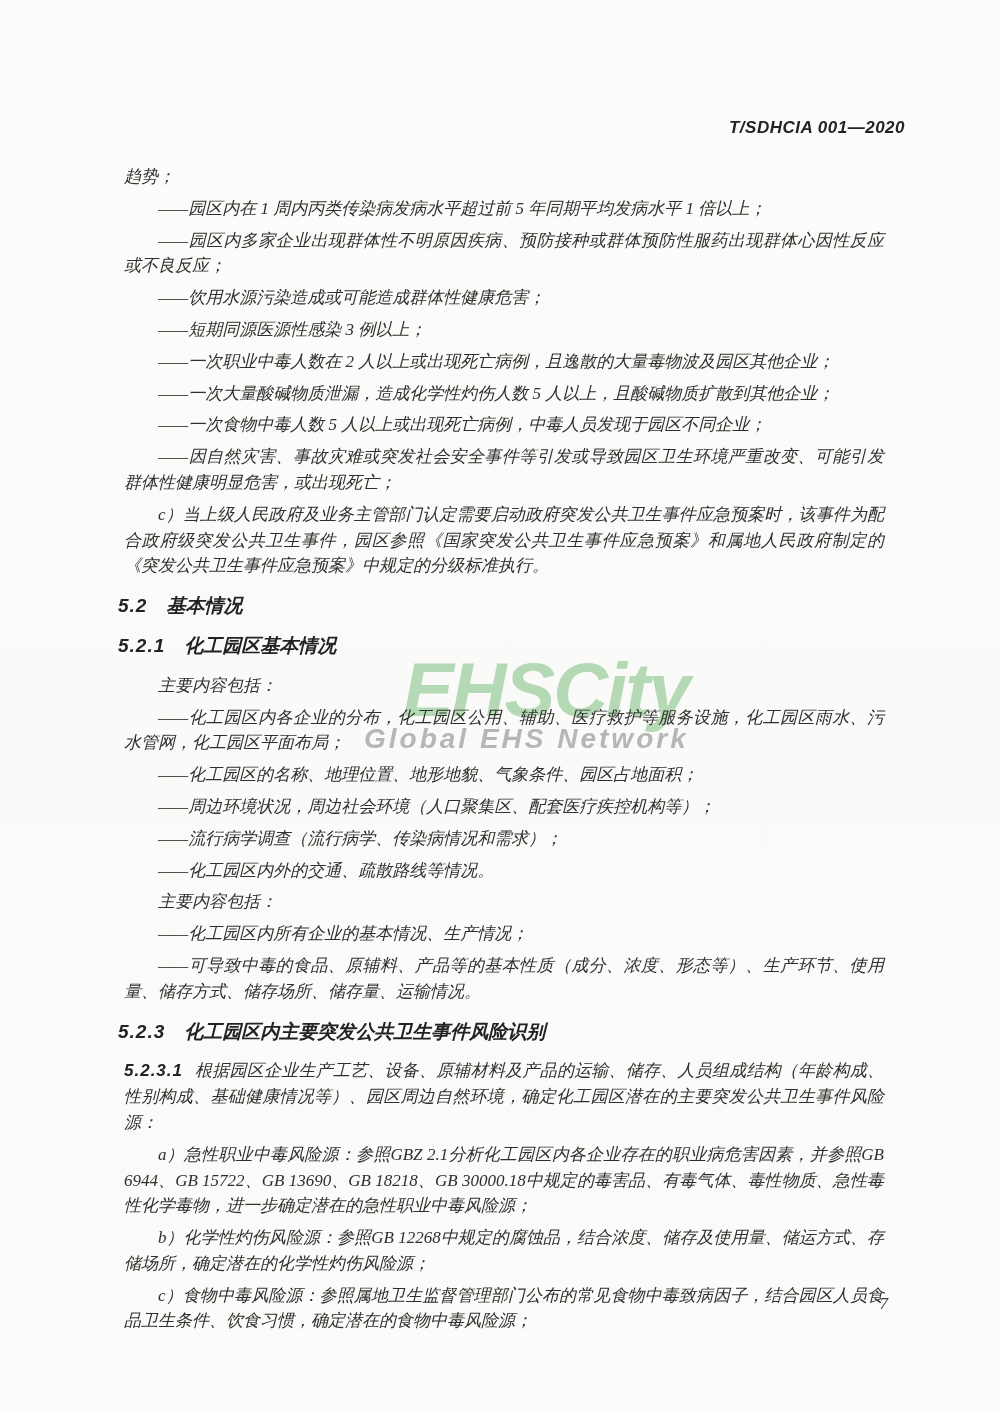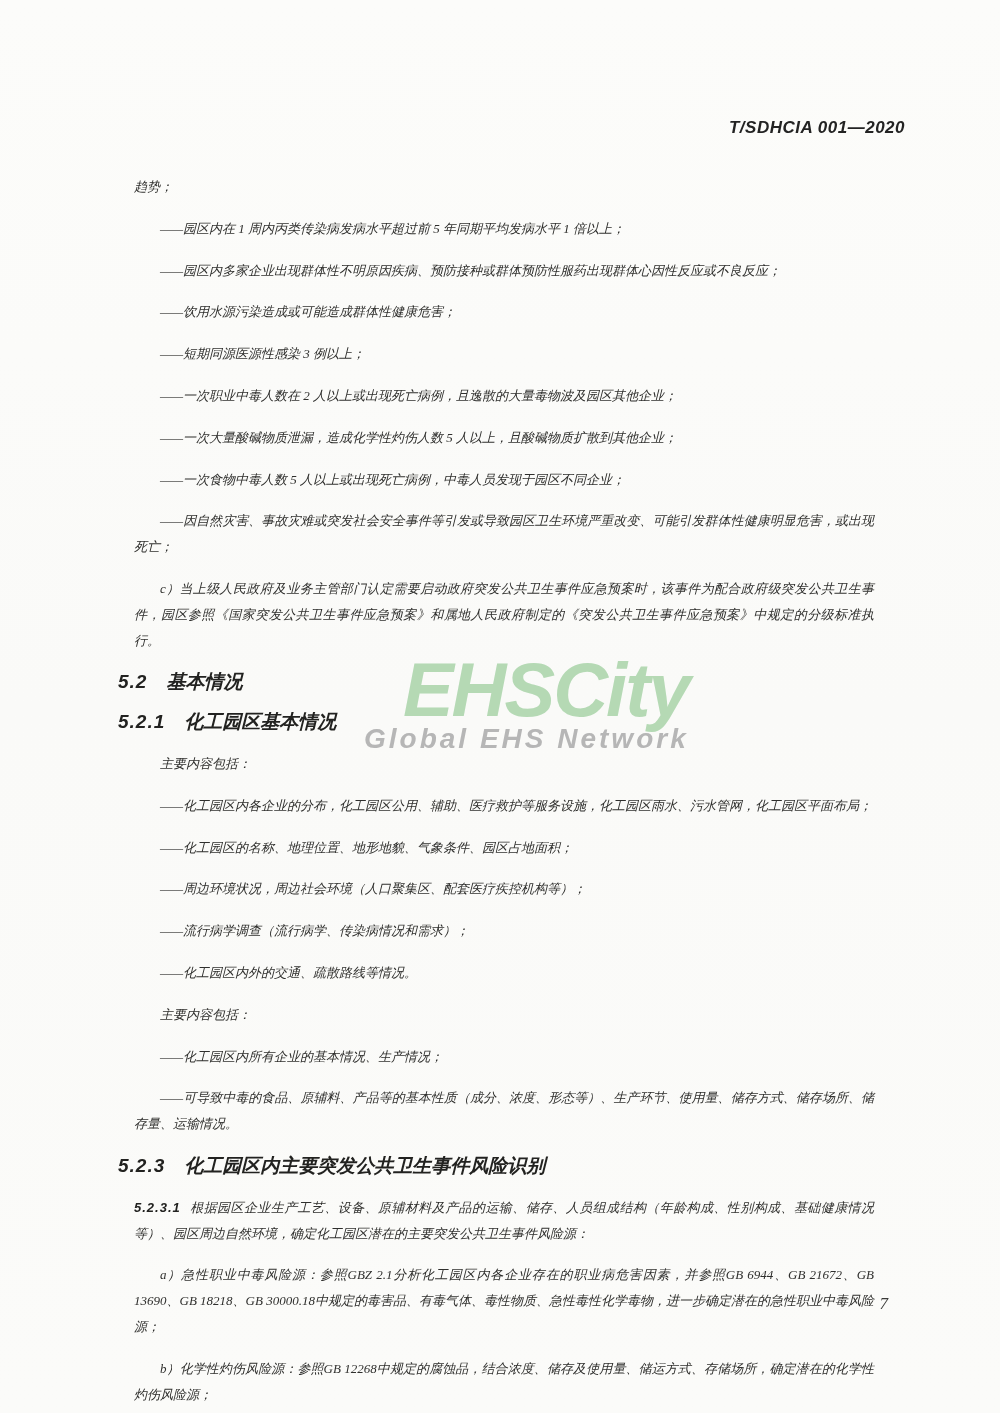--- a/index.html
+++ b/index.html
@@ -56,22 +56,22 @@
     margin-left: 12px;
   }
   .content {
     position: absolute;
     top: 158px;
     left: 118px;
     width: 772px;
     z-index: 1;
   }
   .block {
-    margin: 16px;
-    font-size: 13px;
+    margin: 6px;
+    font-size: 17px;
     line-height: 25.8px;
     text-align: justify;
   }
   .block.flush { text-indent: 0; }
   .block.dash, .block.indent { text-indent: 2em; }
   .block.clause { text-indent: 0; }
   .block.h2, .block.h3 {
     font-family: "Liberation Sans", "DejaVu Sans", sans-serif;
     font-weight: 700;
     font-size: 19px;
@@ -129,20 +129,20 @@
       <p class="block dash">——化工园区内各企业的分布，化工园区公用、辅助、医疗救护等服务设施，化工园区雨水、污水管网，化工园区平面布局；</p>
       <p class="block dash">——化工园区的名称、地理位置、地形地貌、气象条件、园区占地面积；</p>
       <p class="block dash">——周边环境状况，周边社会环境（人口聚集区、配套医疗疾控机构等）；</p>
       <p class="block dash">——流行病学调查（流行病学、传染病情况和需求）；</p>
       <p class="block dash">——化工园区内外的交通、疏散路线等情况。</p>
       <p class="block indent">主要内容包括：</p>
       <p class="block dash">——化工园区内所有企业的基本情况、生产情况；</p>
       <p class="block dash">——可导致中毒的食品、原辅料、产品等的基本性质（成分、浓度、形态等）、生产环节、使用量、储存方式、储存场所、储存量、运输情况。</p>
       <div class="block h3"><span class="prefix">5.2.3</span>化工园区内主要突发公共卫生事件风险识别</div>
       <p class="block clause"><span class="prefix">5.2.3.1</span>根据园区企业生产工艺、设备、原辅材料及产品的运输、储存、人员组成结构（年龄构成、性别构成、基础健康情况等）、园区周边自然环境，确定化工园区潜在的主要突发公共卫生事件风险源：</p>
-      <p class="block indent">a）急性职业中毒风险源：参照GBZ 2.1分析化工园区内各企业存在的职业病危害因素，并参照GB 6944、GB 21672、GB 13690、GB 18218、GB 30000.18中规定的毒害品、有毒气体、毒性物质、急性毒性化学毒物，进一步确定潜在的急性职业中毒风险源；</p>
+      <p class="block indent">a）急性职业中毒风险源：参照GBZ 2.1分析化工园区内各企业存在的职业病危害因素，并参照GB 6944、GB 15722、GB 13690、GB 18218、GB 30000.18中规定的毒害品、有毒气体、毒性物质、急性毒性化学毒物，进一步确定潜在的急性职业中毒风险源；</p>
       <p class="block indent">b）化学性灼伤风险源：参照GB 12268中规定的腐蚀品，结合浓度、储存及使用量、储运方式、存储场所，确定潜在的化学性灼伤风险源；</p>
       <p class="block indent">c）食物中毒风险源：参照属地卫生监督管理部门公布的常见食物中毒致病因子，结合园区人员食品卫生条件、饮食习惯，确定潜在的食物中毒风险源；</p>
     </div>
 
   <div class="page-number">7</div>
 
 </div>
 
 </body></html>

